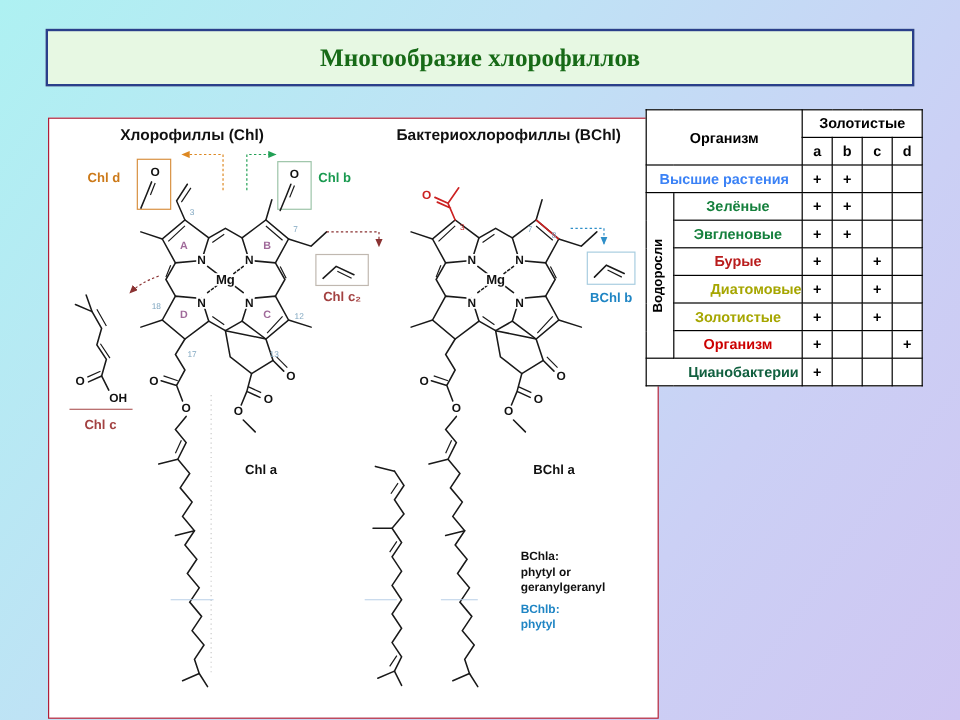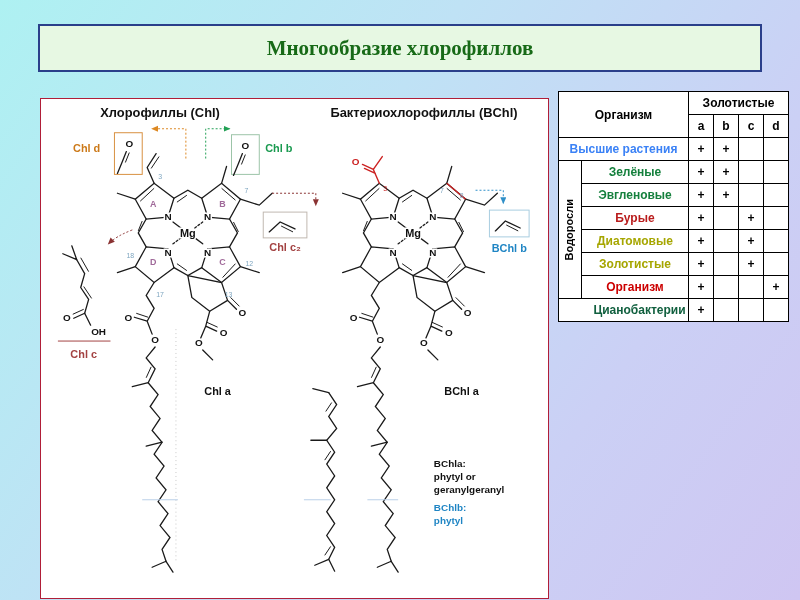--- a/index.html
+++ b/index.html
@@ -13,21 +13,21 @@
     background:#e7f8e3;border:2px solid #2a3f8a;
     display:flex;align-items:center;justify-content:center;
   }
   .title-banner h1{
     margin:0;font-family:"Liberation Serif",serif;font-size:21px;font-weight:bold;color:#176a17;
   }
   .diagram-panel{
     position:absolute;left:40px;top:86px;width:509px;height:501px;
     background:#ffffff;border:1.6px solid #b01e38;box-sizing:border-box;margin-top:12px;
   }
-  .table-wrap{position:absolute;left:558px;top:91px;}
+  .table-wrap{position:absolute;left:538px;top:91px;}
   table.data-table{border-collapse:collapse;background:#fff;}
   table.data-table td{
     border:1.6px solid #000;text-align:center;vertical-align:middle;
     font-weight:bold;font-size:12px;color:#000;padding:0;height:22px;
   }
   td.name-cell{text-align:left;padding-left:3px;font-size:11px;white-space:nowrap;width:97px;}
   td.mark-cell{width:24px;font-size:13px;}
   td.vert-cell{width:20px;}
   .vert-text{
     writing-mode:vertical-rl;transform:rotate(180deg);
@@ -261,21 +261,21 @@
         <td class="mark-cell"></td>
       </tr>
       <tr>
         <td class="name-cell" style="color: #b91c1c;">Бурые</td>
         <td class="mark-cell">+</td>
         <td class="mark-cell"></td>
         <td class="mark-cell">+</td>
         <td class="mark-cell"></td>
       </tr>
       <tr>
-        <td class="name-cell" style="color: rgb(166, 166, 0);">Диатомовые</td>
+        <td class="name-cell" style="color: rgb(166, 166, 0); text-align: right;">Диатомовые</td>
         <td class="mark-cell">+</td>
         <td class="mark-cell"></td>
         <td class="mark-cell">+</td>
         <td class="mark-cell"></td>
       </tr>
       <tr>
         <td class="name-cell" style="color: rgb(166, 166, 0); text-align: center;">Золотистые</td>
         <td class="mark-cell">+</td>
         <td class="mark-cell"></td>
         <td class="mark-cell">+</td>

